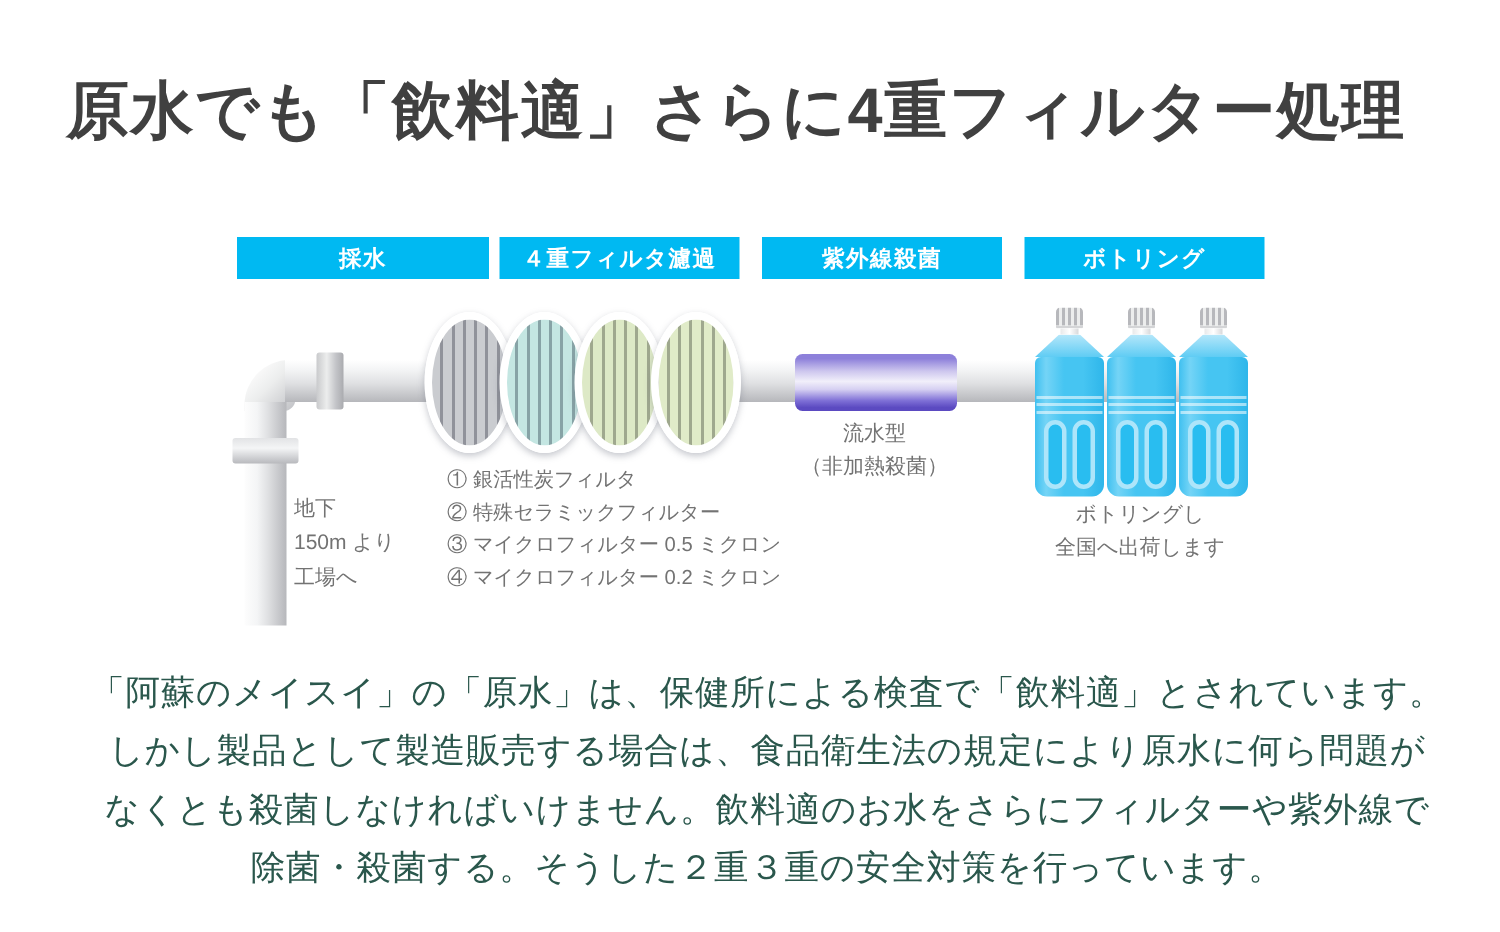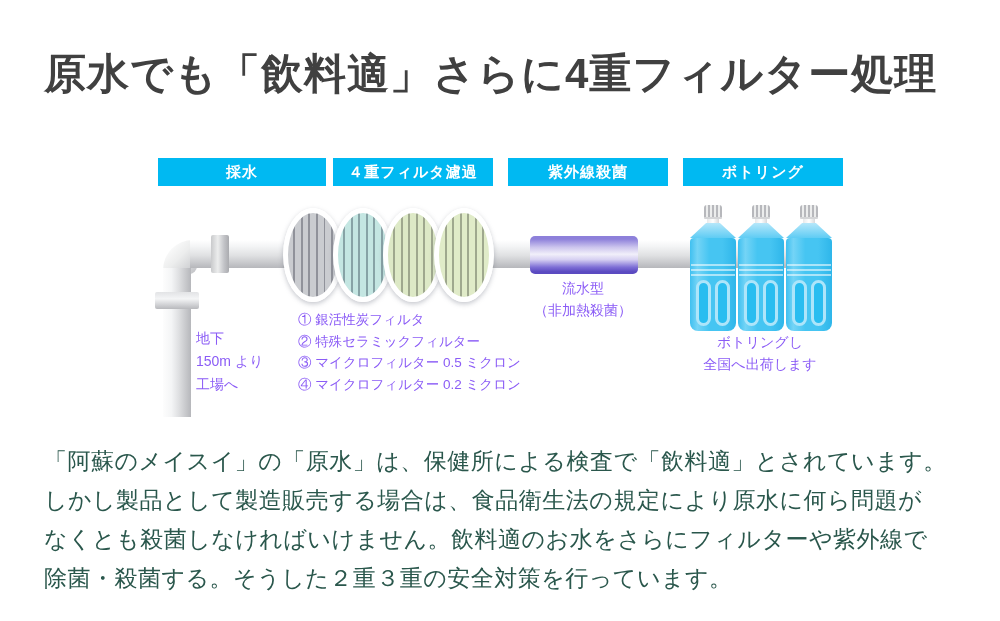--- a/index.html
+++ b/index.html
@@ -91,30 +91,30 @@
     position:absolute; top:26px; left:1px; right:1px; height:12px;
     background:repeating-linear-gradient(180deg,rgba(255,255,255,.55) 0 2px,rgba(255,255,255,0) 2px 5px);
   }
   .panels { position:absolute; bottom:5px; left:0; right:0; display:flex; gap:4px; justify-content:center; }
   .panel {
     width:15px; height:46px; box-sizing:border-box;
     border:3px solid #ade5fa; border-radius:9px; background:#29bdf0;
   }
 
   
-  .note { position:absolute; color:#8b5cf6; font-size:14px; line-height:23px; z-index:6; }
+  .note { position:absolute; color:#737373; font-size:14px; line-height:23px; z-index:6; }
   .source-note   { left:196px; top:327px; }
   .filter-list   { left:298px; top:309px; font-size:13.5px; line-height:21.5px; }
   .uv-note       { left:503px; top:277px; width:160px; text-align:center; line-height:22px; }
   .bottling-note { left:678px; top:331px; width:164px; text-align:center; line-height:22px; }
 
   
   .description {
     position:absolute; left:44px; top:442px; width:935px;
-    color:#2a574c; font-size:23px; line-height:39px; letter-spacing:0.5px; font-weight:500;
+    color:#2a574c; font-size:23px; line-height:39px; letter-spacing:0.5px; font-weight:500;text-align:center;
   }
 </style>
 </head>
 <body>
 
 <div class="canvas">
 
   <div class="title">原水でも「飲料適」さらに4重フィルター処理</div>
 
   <div class="step-bar step-1">採水</div>

